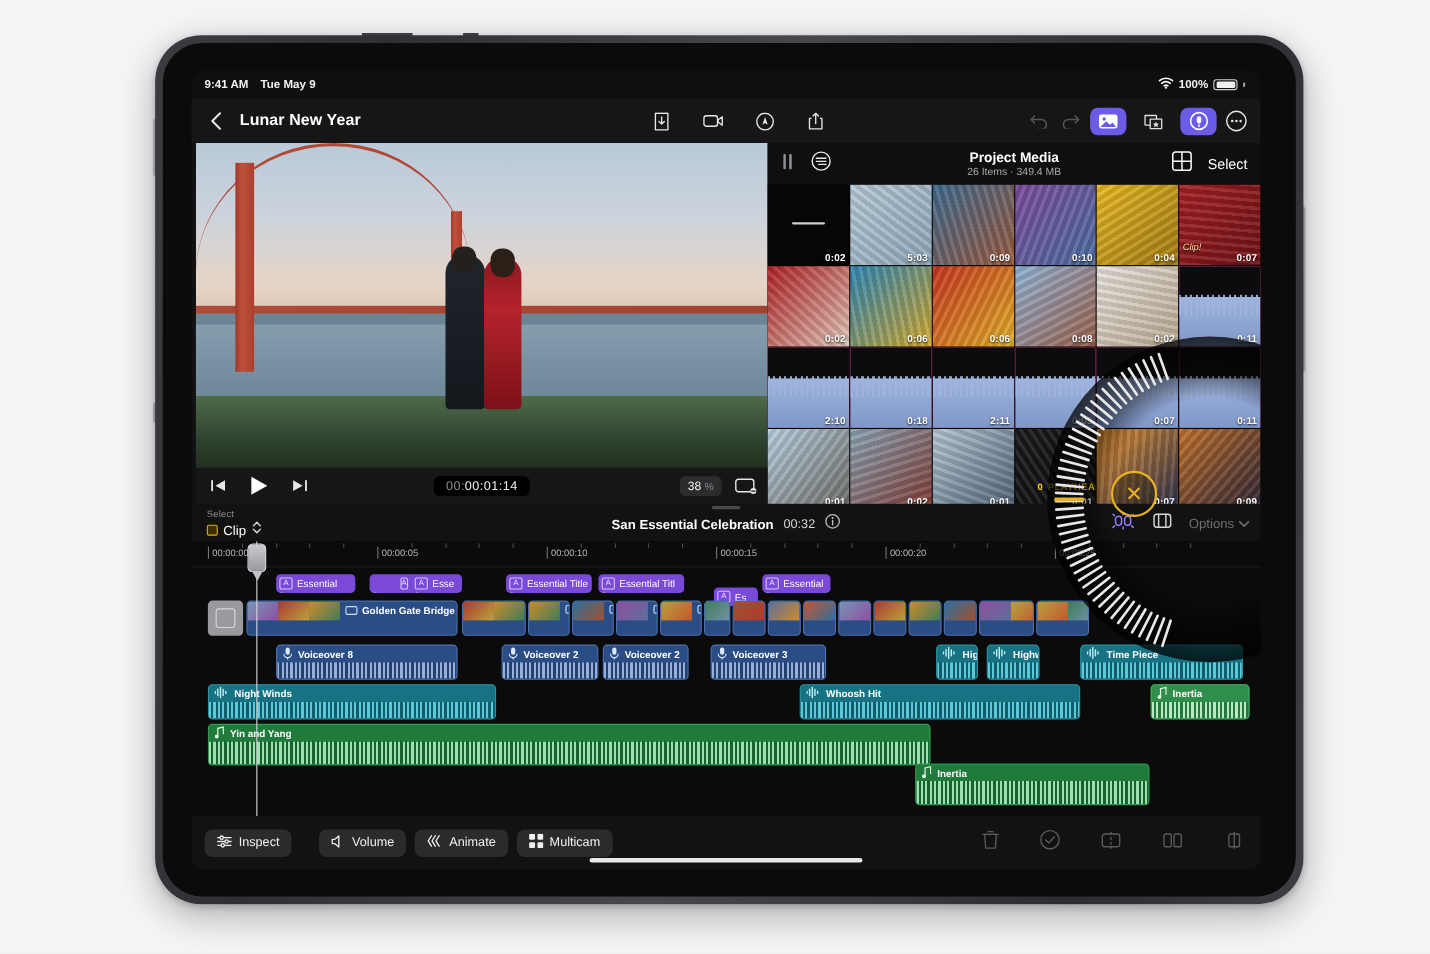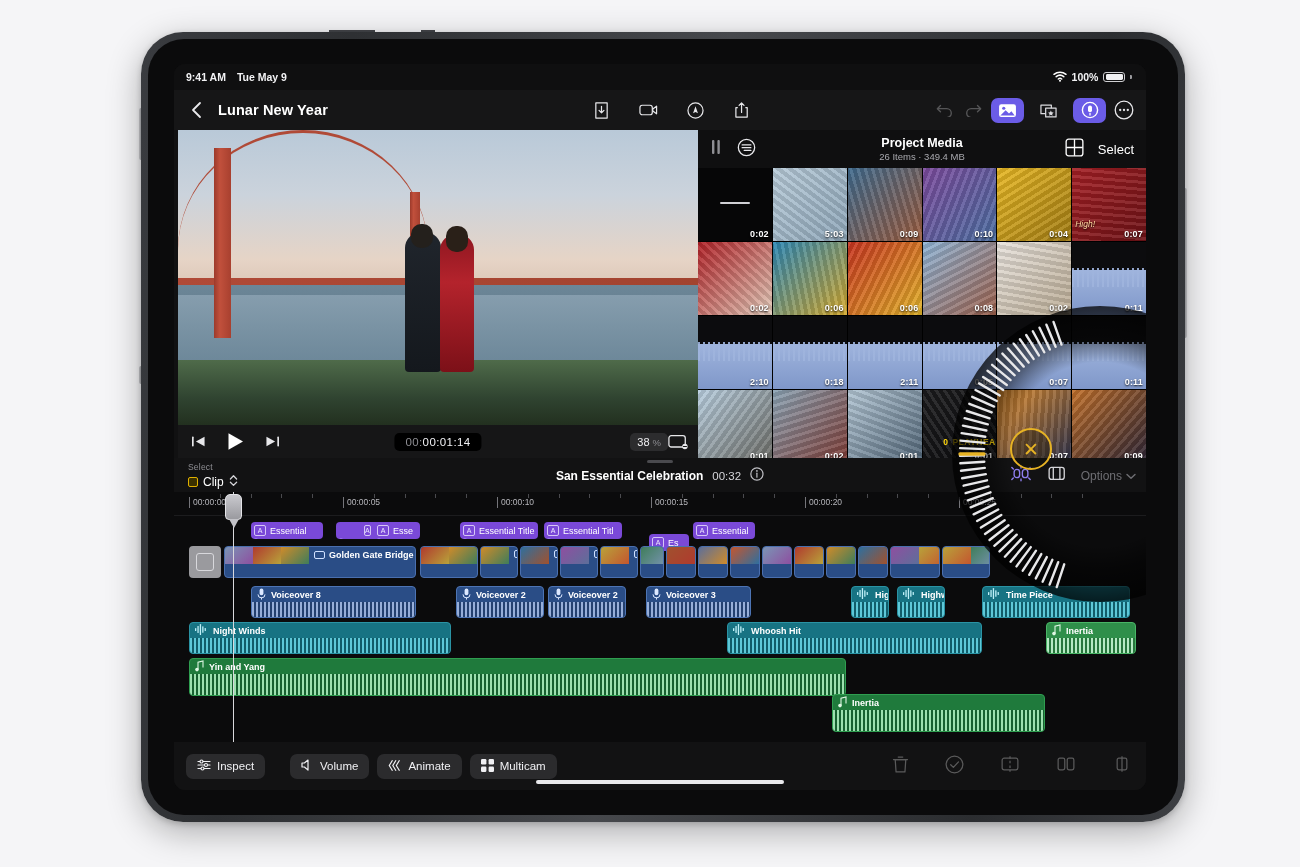--- a/index.html
+++ b/index.html
@@ -119,21 +119,21 @@
     background: #161617; display: flex; align-items: center; padding: 0 10px;
   }
   #player-left { display:flex; align-items:center; gap: 16px; }
   #timecode {
     position: absolute; left: 50%; transform: translateX(-50%);
     background: #000; color: #f0f0f3; border-radius: 5px;
     padding: 3px 11px; font-size: 11.5px; letter-spacing: .4px;
     font-family: "Liberation Sans", sans-serif;
   }
   #timecode .dim { color: #8e8e93; }
-  #player-right { position:absolute; right: 10px; display:flex; align-items:center; gap: 0; }
+  #player-right { position:absolute; right: 10px; display:flex; align-items:center; gap: 12px; }
   #zoom-badge { background:#2c2c2e; border-radius: 5px; padding: 3px 7px; font-size: 11px;
     color:#f0f0f3; display:flex; gap:3px; align-items:baseline; }
   #zoom-badge .unit { color:#8b8b90; font-size: 9.5px; }
 
   
   #browser { position: absolute; left: 524px; top: 66px; width: 448px; height: 328px;
     background: #000; }
   #browser-header {
     height: 38px; display:flex; align-items:center; justify-content:center;
     position:relative; background:#0f0f10; color:#fff;
@@ -464,21 +464,21 @@
             <div class="cell" style="background: linear-gradient(135deg, rgb(124, 74, 157), rgb(75, 110, 160));">
               <div style="position: absolute; inset: 0px; background: repeating-linear-gradient(111deg, rgba(255, 255, 255, 0.09) 0px, rgba(255, 255, 255, 0.09) 3px, rgba(0, 0, 0, 0.1) 3px, rgba(0, 0, 0, 0.1) 7px);"></div>
               <div class="dur">0:10</div>
             </div>
             <div class="cell" style="background: linear-gradient(135deg, rgb(232, 184, 36), rgb(160, 122, 18));">
               <div style="position: absolute; inset: 0px; background: repeating-linear-gradient(148deg, rgba(255, 255, 255, 0.09) 0px, rgba(255, 255, 255, 0.09) 3px, rgba(0, 0, 0, 0.1) 3px, rgba(0, 0, 0, 0.1) 7px);"></div>
               <div class="dur">0:04</div>
             </div>
             <div class="cell" style="background: linear-gradient(135deg, rgb(164, 31, 36), rgb(109, 18, 22));">
               <div style="position: absolute; inset: 0px; background: repeating-linear-gradient(5deg, rgba(255, 255, 255, 0.09) 0px, rgba(255, 255, 255, 0.09) 3px, rgba(0, 0, 0, 0.1) 3px, rgba(0, 0, 0, 0.1) 7px);"></div>
-              <div class="label">High!</div>
+              <div class="label">Clip!</div>
               <div class="dur">0:07</div>
             </div>
             <div class="cell" style="background: linear-gradient(135deg, rgb(176, 32, 38), rgb(224, 201, 184));">
               <div style="position: absolute; inset: 0px; background: repeating-linear-gradient(42deg, rgba(255, 255, 255, 0.09) 0px, rgba(255, 255, 255, 0.09) 3px, rgba(0, 0, 0, 0.1) 3px, rgba(0, 0, 0, 0.1) 7px);"></div>
               <div class="dur">0:02</div>
             </div>
             <div class="cell" style="background: linear-gradient(135deg, rgb(42, 134, 181), rgb(212, 168, 44));">
               <div style="position: absolute; inset: 0px; background: repeating-linear-gradient(79deg, rgba(255, 255, 255, 0.09) 0px, rgba(255, 255, 255, 0.09) 3px, rgba(0, 0, 0, 0.1) 3px, rgba(0, 0, 0, 0.1) 7px);"></div>
               <div class="dur">0:06</div>
             </div>

